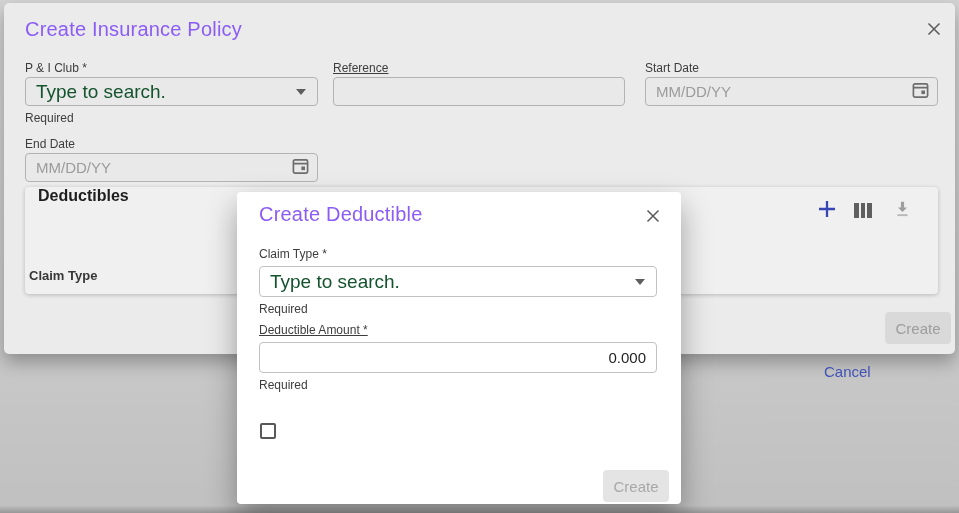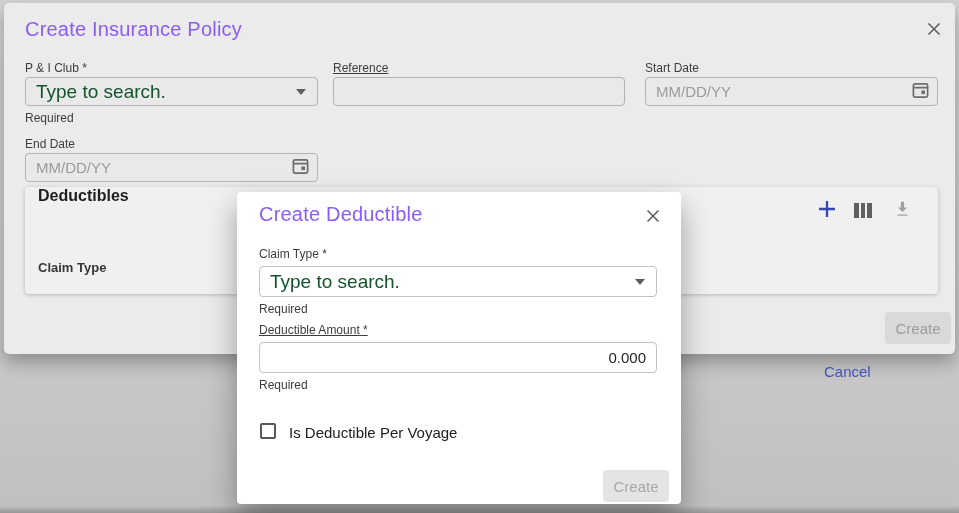--- a/index.html
+++ b/index.html
@@ -160,21 +160,21 @@
     </div>
     <div class="icon-btn" style="left:868px; top:13px;">
       <span>
         <svg width="19" height="19" viewBox="0 0 19 19">
             <path d="M9.5 12 L5 7.6 H7.9 V1.8 H11.1 V7.6 H14 Z" fill="#9e9e9e"></path>
             <rect x="4.4" y="14.2" width="10.2" height="1.9" fill="#b9b9b9"></rect>
           </svg>
       </span>
     </div>
 
-    <div class="col-header" style="left:13px;">Claim Type</div>
+    <div class="col-header" style="left:4px;margin-top:8px;">Claim Type</div>
   </div>
 
   <button class="link-btn" style="left:820px; top:317px;">Cancel</button>
   <button class="create-btn" id="policy-create" style="left:881px; top:309px;">Create</button>
 </div>
 
 <div class="dialog" id="deductible-dialog">
 
   <div class="dlg-title" style="left:22px; top:11px;">Create Deductible</div>
 
@@ -193,19 +193,18 @@
   </div>
   <div class="helper" style="left:22px; top:110px;">Required</div>
 
   <div class="label" style="left:22px; top:131px;text-decoration:underline;">Deductible Amount *</div>
   <div class="fbox white" style="left:22px; top:150px; width:398px;">
     <input type="text" class="num" value="0.000" style="">
   </div>
   <div class="helper" style="left:22px; top:186px;">Required</div>
 
   <span class="checkbox" style="left:23px; top:231px;"></span>
-  <span class="cb-label" style="left:52px; top:232px;">Is Deductible Per Voyage</span>
 
   <button class="link-btn" style="left:310px; top:286px;">Cancel</button>
   <button class="create-btn" id="modal-create" style="left:366px; top:278px;">Create</button>
 </div>
 
 <div class="bottom-strip"></div>
 
 </body></html>

